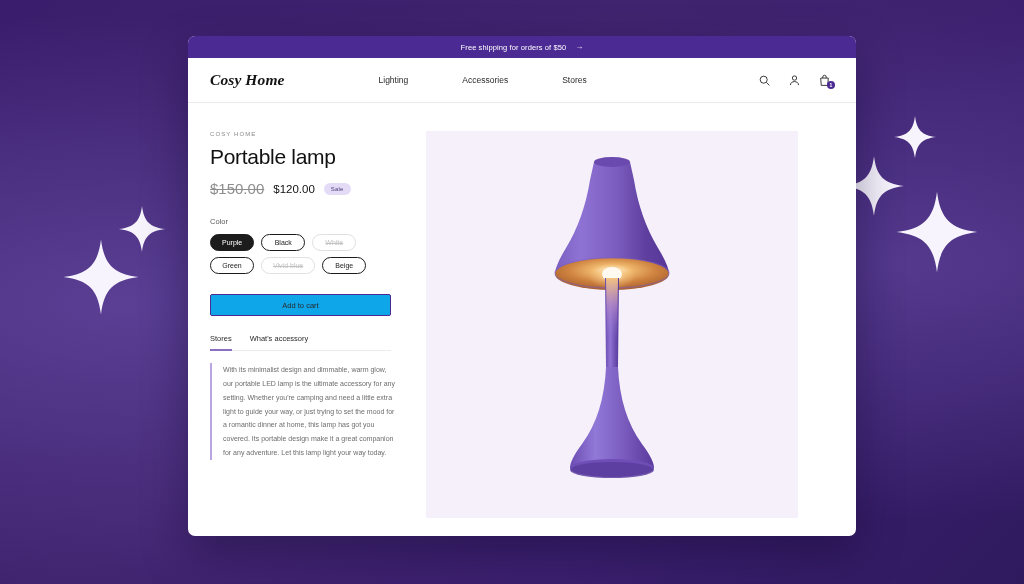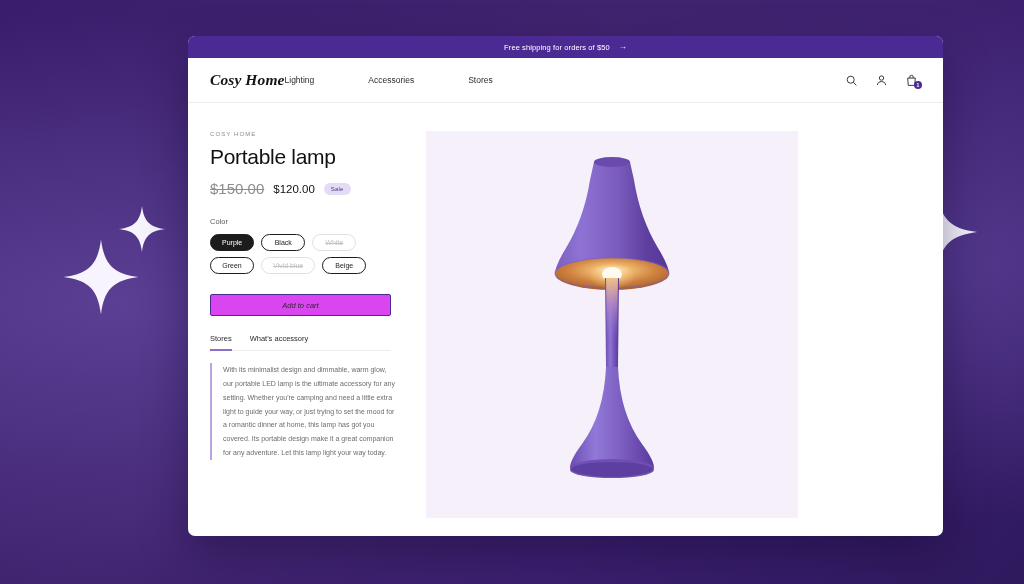--- a/index.html
+++ b/index.html
@@ -30,21 +30,21 @@
   .sparkle {
     position: absolute;
     fill: #f7f4fd;
   }
 
   
   .card {
     position: absolute;
     left: 188px;
     top: 36px;
-    width: 755px;
+    width: 668px;
     height: 500px;
     background: #ffffff;
     border-radius: 7px;
     overflow: hidden;
     box-shadow: 0 18px 46px rgba(20, 8, 48, 0.42);
   }
 
   
   .announce {
     height: 22px;
@@ -72,20 +72,21 @@
     font-style: italic;
     font-weight: 700;
     font-size: 15.5px;
     color: #141414;
     letter-spacing: 0.1px;
     white-space: nowrap;
   }
   .nav {
     display: flex;
     align-items: center;
+    margin-left: 94px;
     gap: 54px;
   }
   .nav a {
     font-size: 8.5px;
     color: #2b2b2b;
     text-decoration: none;
     white-space: nowrap;
   }
   .actions {
     margin-left: auto;
@@ -213,23 +214,22 @@
     height: 22px;
     border-radius: 2px;
     font-size: 7.5px;
     display: flex;
     align-items: center;
     justify-content: center;
     margin-bottom: 7px;
   }
   .btn-outline {
     border: 1px solid #4c2a94;
-    background: #d946ef;
+    background: #0ea5e9;
     color: #2b2b2b;
-    font-style: italic;
   }
   .btn-primary {
     background: #4c2a94;
     color: #ffffff;
     border: 1px solid #4c2a94;
   }
 
   .tabs {
     display: flex;
     gap: 18px;

